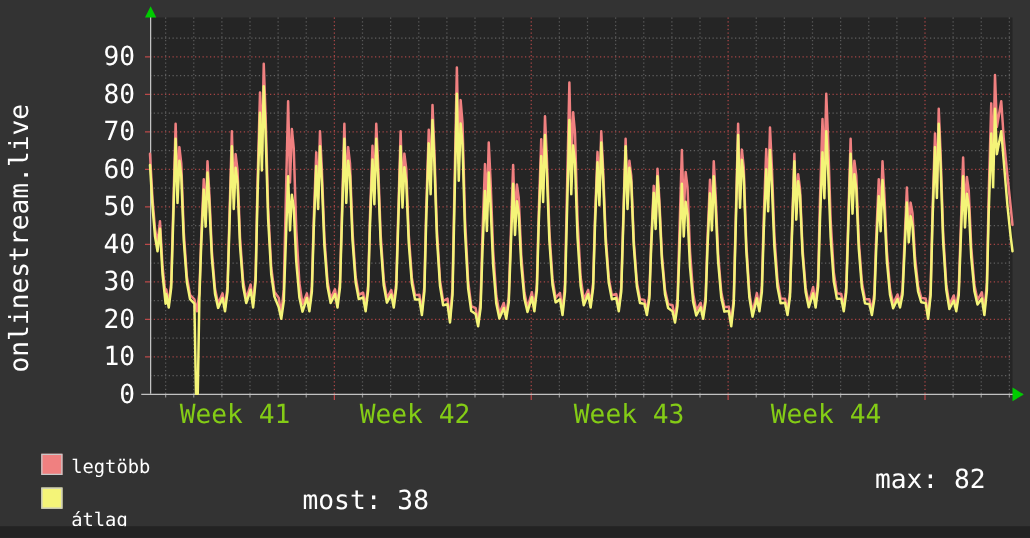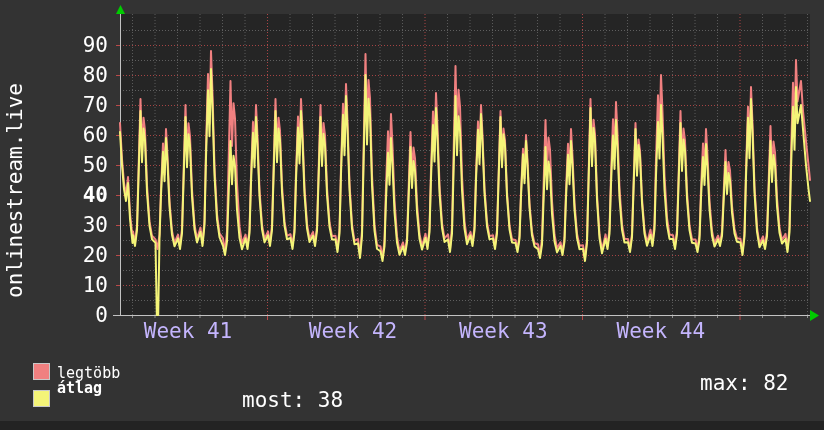--- a/index.html
+++ b/index.html
@@ -15,21 +15,21 @@
     position:absolute;left:3px;top:298px;
     transform:rotate(-90deg);transform-origin:0 0;
     font-size:21px;white-space:nowrap;letter-spacing:0px;color:#fff;
   }
   .ytick{
     position:absolute;left:44px;width:64px;text-align:right;
     font-size:21px;line-height:26px;color:#fff;
   }
   .xtick{
     position:absolute;top:319px;transform:translateX(-50%);
-    font-size:21px;line-height:24px;color:#c4b5fd;white-space:nowrap;
+    font-size:21px;line-height:24px;color:#84cc16;white-space:nowrap;
   }
   .legend-label{
     position:absolute;left:57px;font-size:15px;line-height:24px;color:#fff;white-space:nowrap;
   }
   .stat{
     position:absolute;font-size:21px;line-height:24px;color:#fff;white-space:nowrap;
   }
   .swatch{
     position:absolute;left:33px;width:15px;height:15px;
     border:1px solid #c8c8c8;background:#888;
@@ -143,38 +143,38 @@
       <polyline points="120.0,132.0 122.0,165.0 124.0,189.0 126.0,201.0 128.0,183.0 130.0,219.0 132.5,243.0 133.0,235.2 135.0,246.0 137.0,229.8 138.5,178.5 140.5,111.0 142.0,162.3 143.5,128.6 145.0,140.7 147.0,192.0 149.5,225.8 152.0,239.3 155.5,242.9 156.8,315.0 158.2,315.0 159.5,238.3 161.0,195.0 163.0,151.7 164.5,181.3 166.0,138.0 167.5,163.1 169.5,206.4 172.0,234.9 174.5,246.3 178.0,238.4 180.0,249.0 182.0,233.2 183.5,183.0 185.5,117.0 187.0,167.2 188.5,134.2 190.0,146.0 192.0,196.2 194.5,229.2 197.0,242.4 200.5,231.8 202.5,246.0 204.5,224.8 206.0,157.5 208.0,90.2 209.5,136.3 211.0,69.0 212.5,107.9 214.5,175.2 217.0,219.4 219.5,237.2 223.0,245.9 225.0,255.0 227.0,241.3 228.5,198.0 230.5,141.0 232.0,184.3 233.5,155.8 235.0,166.1 237.0,209.4 239.5,237.9 242.0,249.3 245.5,238.4 247.5,249.0 249.5,233.2 251.0,183.0 253.0,132.8 254.5,167.2 256.0,117.0 257.5,146.0 259.5,196.2 262.0,229.2 264.5,242.4 268.0,235.2 270.0,246.0 272.0,229.8 273.5,178.5 275.5,111.0 277.0,162.3 278.5,128.6 280.0,140.7 282.0,192.0 284.5,225.8 287.0,239.3 290.5,238.0 292.5,249.0 294.5,232.4 296.0,180.0 298.0,127.6 299.5,163.4 301.0,111.0 302.5,141.4 304.5,193.8 307.0,228.3 309.5,242.1 313.0,235.7 315.0,246.0 317.0,230.5 318.5,181.5 320.5,117.0 322.0,166.0 323.5,133.8 325.0,145.4 327.0,194.4 329.5,226.7 332.0,239.6 335.5,239.5 337.5,252.0 339.5,233.3 341.0,174.0 343.0,114.7 344.5,155.3 346.0,96.0 347.5,130.3 349.5,189.6 352.0,228.6 354.5,244.2 358.0,243.4 360.0,258.0 362.0,236.0 363.5,166.5 365.5,75.0 367.0,144.5 368.5,98.8 370.0,115.3 372.0,184.8 374.5,230.6 377.0,248.8 380.5,251.2 382.5,261.0 384.5,246.2 386.0,199.5 388.0,152.8 389.5,184.7 391.0,138.0 392.5,165.1 394.5,211.8 397.0,242.6 399.5,254.8 403.0,246.4 405.0,255.0 407.0,242.0 408.5,201.0 410.5,147.0 412.0,188.0 413.5,161.0 415.0,170.8 417.0,211.8 419.5,238.8 422.0,249.6 425.5,237.7 427.5,249.0 429.5,232.1 431.0,178.5 433.0,124.9 434.5,161.6 436.0,108.0 437.5,139.0 439.5,192.6 442.0,227.8 444.5,241.9 448.0,239.5 450.0,252.0 452.0,233.3 453.5,174.0 455.5,96.0 457.0,155.3 458.5,116.3 460.0,130.3 462.0,189.6 464.5,228.6 467.0,244.2 470.5,235.4 472.5,246.0 474.5,230.2 476.0,180.0 478.0,129.8 479.5,164.2 481.0,114.0 482.5,143.0 484.5,193.2 487.0,226.2 489.5,239.4 493.0,238.4 495.0,249.0 497.0,233.2 498.5,183.0 500.5,117.0 502.0,167.2 503.5,134.2 505.0,146.0 507.0,196.2 509.5,229.2 512.0,242.4 515.5,243.1 517.5,252.0 519.5,238.7 521.0,196.5 523.0,154.3 524.5,183.2 526.0,141.0 527.5,165.4 529.5,207.6 532.0,235.3 534.5,246.4 538.0,249.1 540.0,258.0 542.0,244.7 543.5,202.5 545.5,147.0 547.0,189.2 548.5,161.4 550.0,171.4 552.0,213.6 554.5,241.3 557.0,252.4 560.5,245.9 562.5,255.0 564.5,241.3 566.0,198.0 568.0,154.7 569.5,184.3 571.0,141.0 572.5,166.1 574.5,209.4 577.0,237.9 579.5,249.3 583.0,248.8 585.0,261.0 587.0,242.6 588.5,184.5 590.5,108.0 592.0,166.1 593.5,127.9 595.0,141.7 597.0,199.8 599.5,238.1 602.0,253.3 605.5,238.7 607.5,249.0 609.5,233.5 611.0,184.5 613.0,135.5 614.5,169.0 616.0,120.0 617.5,148.4 619.5,197.4 622.0,229.7 624.5,242.6 628.0,242.2 630.0,252.0 632.0,237.2 633.5,190.5 635.5,129.0 637.0,175.7 638.5,145.0 640.0,156.1 642.0,202.8 644.5,233.6 647.0,245.8 650.5,234.7 652.5,246.0 654.5,229.1 656.0,175.5 658.0,121.9 659.5,158.6 661.0,105.0 662.5,136.0 664.5,189.6 667.0,224.8 669.5,238.9 673.0,238.9 675.0,249.0 677.0,233.9 678.5,186.0 680.5,123.0 682.0,170.9 683.5,139.4 685.0,150.7 687.0,198.6 689.5,230.1 692.0,242.7 695.5,243.4 697.5,252.0 699.5,239.0 701.0,198.0 703.0,157.0 704.5,185.0 706.0,144.0 707.5,167.8 709.5,208.8 712.0,235.8 714.5,246.6 718.0,239.3 720.0,246.0 722.0,235.9 723.5,204.0 725.5,162.0 727.0,193.9 728.5,172.9 730.0,180.5 732.0,212.4 734.5,233.4 737.0,241.8 740.5,242.5 742.5,255.0 744.5,236.3 746.0,177.0 748.0,117.7 749.5,158.3 751.0,99.0 752.5,133.3 754.5,192.6 757.0,231.6 759.5,247.2 763.0,240.4 765.0,249.0 767.0,236.0 768.5,195.0 770.5,141.0 772.0,182.0 773.5,155.0 775.0,164.8 777.0,205.8 779.5,232.8 782.0,243.6 785.5,238.8 787.5,252.0 789.5,232.2 791.0,169.5 793.0,106.8 794.5,149.7 796.0,87.0 797.5,123.3 801.0,105.0 803.0,129.0 806.0,165.0 808.5,189.0 810.0,201.0" fill="none" stroke="#f4f478" stroke-width="2" stroke-linejoin="round" stroke-linecap="round"></polyline>
       <polygon points="116,14 125,14 120.5,5" fill="#00cc00"></polygon>
       <polygon points="810,310 810,321 819,315.5" fill="#00cc00"></polygon>
     </svg>
 
   <div id="ylabels">
       <div class="ytick" style="top: 302px;">0</div>
       <div class="ytick" style="top: 272px;">10</div>
       <div class="ytick" style="top: 242px;">20</div>
       <div class="ytick" style="top: 212px;">30</div>
-      <div class="ytick" style="top: 182px; font-weight: bold;">40</div>
+      <div class="ytick" style="top: 182px;">40</div>
       <div class="ytick" style="top: 152px;">50</div>
       <div class="ytick" style="top: 122px;">60</div>
       <div class="ytick" style="top: 92px;">70</div>
       <div class="ytick" style="top: 62px;">80</div>
       <div class="ytick" style="top: 32px;">90</div>
     </div>
   <div id="xlabels">
       <div class="xtick" style="left: 188px;">Week 41</div>
-      <div class="xtick" style="left: 353px;">Week 42</div>
+      <div class="xtick" style="left: 332px;">Week 42</div>
       <div class="xtick" style="left: 503.3px;">Week 43</div>
       <div class="xtick" style="left: 660.8px;">Week 44</div>
     </div>
 
   <div>
     <span class="swatch" id="sw-max" style="top: 363px; background: rgb(240, 128, 128);"></span>
     <span class="legend-label" style="top:361px;">legtöbb</span>
     <span class="swatch" id="sw-avg" style="top: 390px; background: rgb(244, 244, 120);"></span>
-    <span class="legend-label" style="top:376px;font-weight:bold;">átlag</span>
+    <span class="legend-label" style="top:404px;">átlag</span>
   </div>
 
   <span class="stat" style="left:242px;top:388px;">most: 38</span>
   <span class="stat" style="left:700px;top:371px;text-align:right;">max: 82</span>
 
   <div class="footer-band"></div>
 </div>
 
 </body></html>

